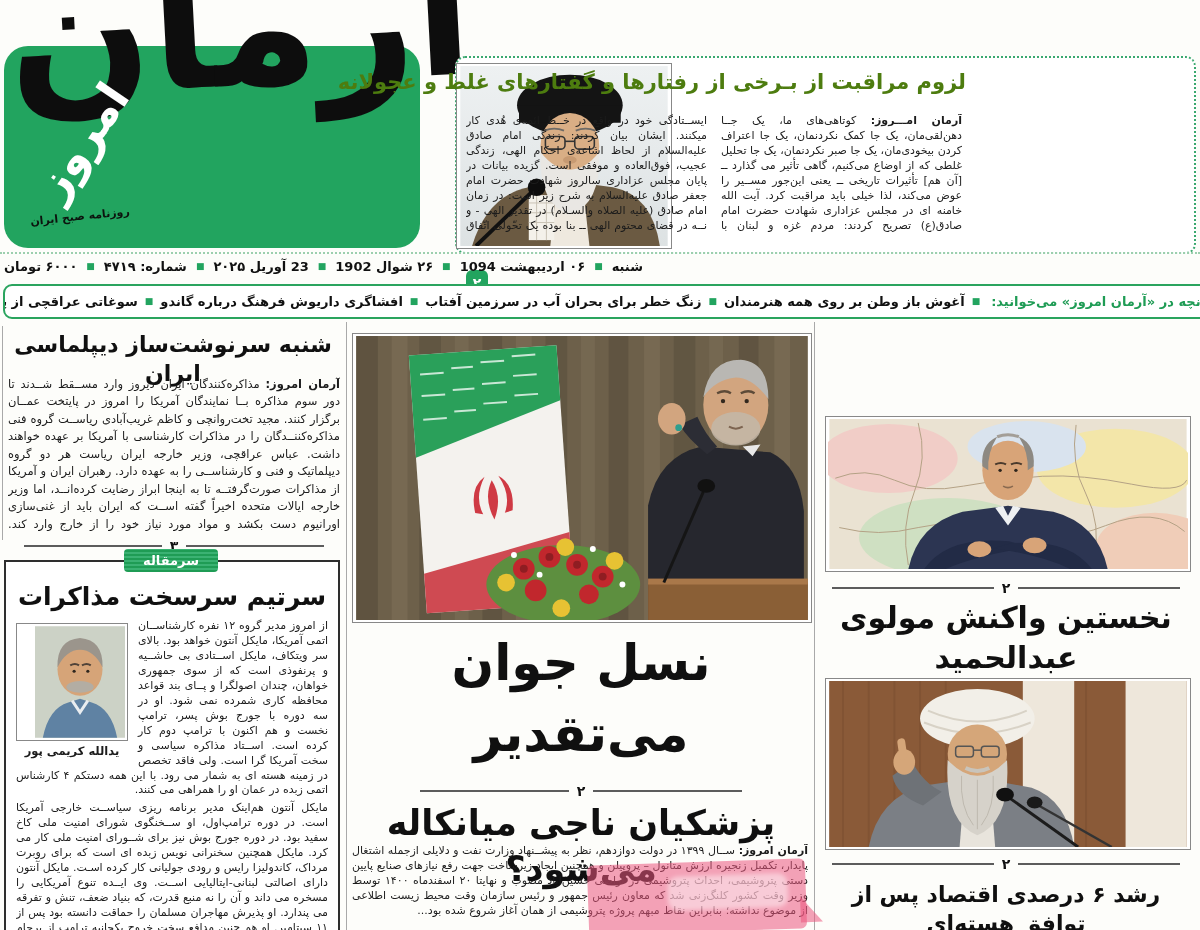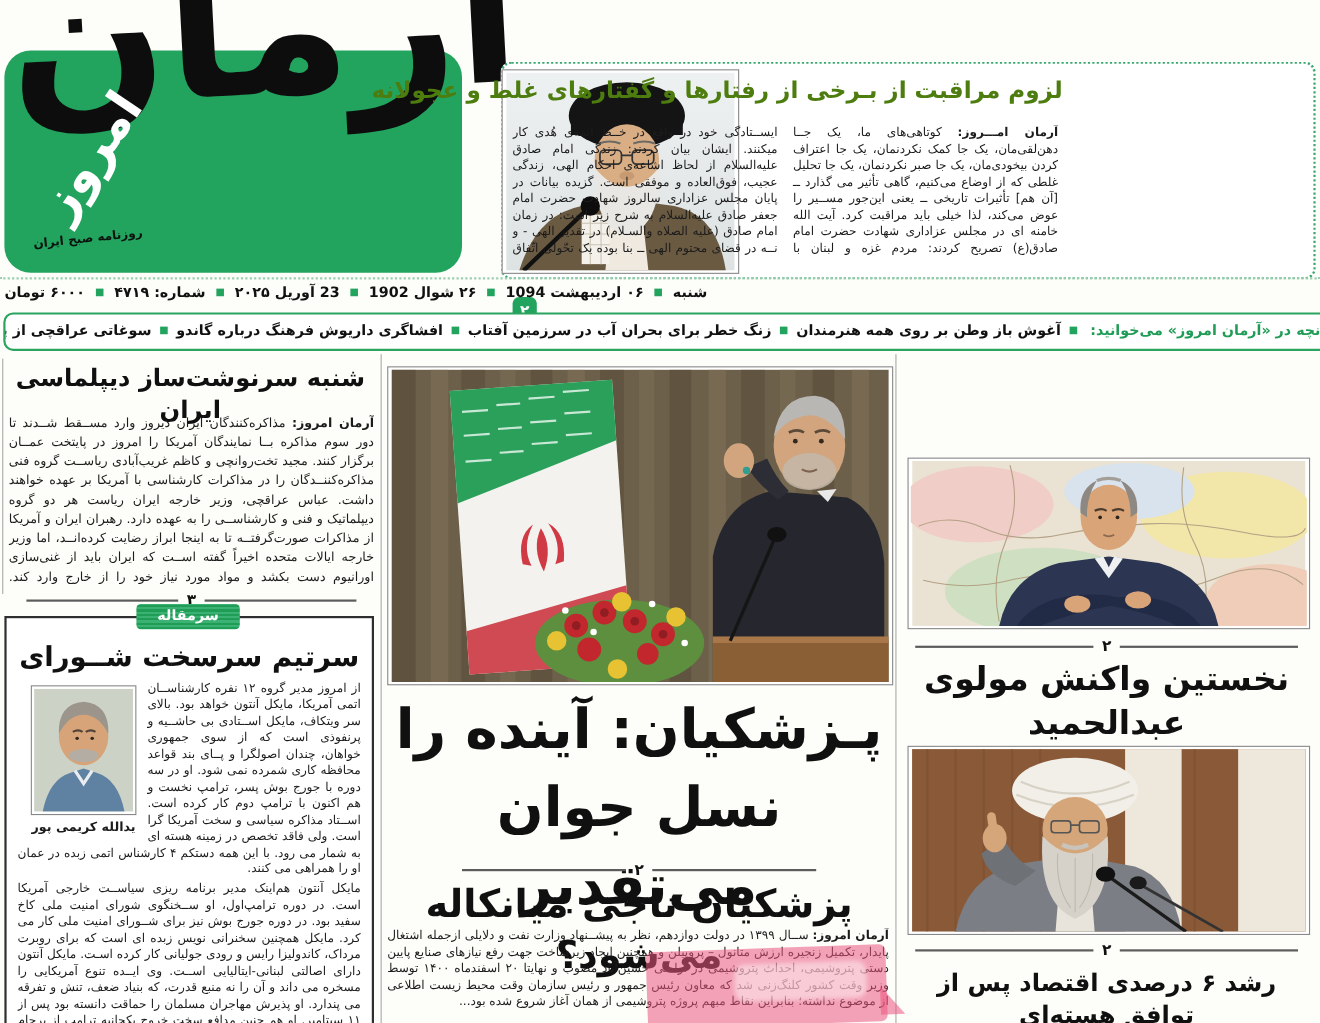--- a/index.html
+++ b/index.html
@@ -50,21 +50,21 @@
   .rc-h3{font-size:22px;}
   
   .body-txt{font-size:11px;line-height:1.36;color:#1c1c1c;overflow:hidden;}
   .l-body{font-size:11.5px;line-height:1.52;}
   
   .edbox{left:4px;top:560px;width:336px;height:374px;border:2px solid #2e2e2e;background:#fff;padding:6px 10px;box-sizing:border-box;}
   .ed-tab{position:absolute;top:-13px;right:120px;width:94px;height:23px;border-radius:4px;
           background:repeating-linear-gradient(0deg,#1f9c55 0 2px,#3bb273 2px 4px);
           color:#fff;font-weight:bold;font-size:13px;text-align:center;line-height:23px;}
   .ed-h{font-size:25px;margin:12px 0 6px;}
-  .ed-photobox{float:left;width:96px;margin:4px 10px 2px 12px;}
+  .ed-photobox{float:left;width:112px;margin:4px 10px 2px 0;}
   .ed-photobox .ph{display:block;}
   .ed-cap{font-weight:bold;font-size:11.5px;text-align:center;margin-top:3px;}
   .ed-body p{margin:0 0 3px;}
   
   .wmark{left:588px;top:862px;width:218px;height:70px;background:rgba(235,86,126,.55);
          border-radius:6px;transform:rotate(-2deg);}
   .wmark::after{content:"";position:absolute;right:-16px;bottom:6px;border-style:solid;
                 border-width:26px 0 0 22px;border-color:transparent transparent transparent rgba(235,86,126,.55);}
   .wmark-blob{position:absolute;right:18px;top:14px;width:120px;height:34px;border-radius:10px;
               background:rgba(255,255,255,.45);filter:blur(2px);}
@@ -294,21 +294,20 @@
         <circle cx="262" cy="228" r="9" fill="#e7c233"></circle>
           <circle cx="208" cy="276" r="9" fill="#e7c233"></circle>
         <circle cx="160" cy="222" r="3" fill="#fff"></circle>
           <circle cx="240" cy="216" r="3" fill="#fff"></circle>
         <circle cx="270" cy="252" r="3" fill="#fff"></circle>
           <circle cx="186" cy="242" r="3" fill="#fff"></circle>
       </g>
     </svg>
   </div>
   <div class="abs hl c-h1" style="left:352px;top:628px;width:458px;">
-    <div>پـزشکیان: آینده را</div>
     <div>نسل جوان می‌تقدیر</div>
   </div>
   <div class="abs pageref" style="left:420px;top:783px;width:322px;">
     <span class="pr-line"></span>
     <span class="pr-num">۲</span>
     <span class="pr-line"></span>
   </div>
   <div class="abs hl c-h2" style="left:352px;top:800px;width:458px;">پزشکیان ناجی میانکاله می‌شود؟</div>
   <div class="abs jt body-txt" style="left:352px;top:844px;width:456px;height:86px;">
     <span class="leadlbl">آرمان امروز:</span>
@@ -324,21 +323,21 @@
     <span>مذاکره‌کنندگان ایران دیروز وارد مســقط شــدند تا دور سوم مذاکره بــا نمایندگان آمریکا را امروز در پایتخت عمــان برگزار کنند. مجید تخت‌روانچی و کاظم غریب‌آبادی ریاســت گروه فنی مذاکره‌کننــدگان را در مذاکرات کارشناسی با آمریکا بر عهده خواهند داشت. عباس عراقچی، وزیر خارجه ایران ریاست هر دو گروه دیپلماتیک و فنی و کارشناســی را به عهده دارد. رهبران ایران و آمریکا از مذاکرات صورت‌گرفتــه تا به اینجا ابراز رضایت کرده‌انــد، اما وزیر خارجه ایالات متحده اخیراً گفته اســت که ایران باید از غنی‌سازی اورانیوم دست بکشد و مواد مورد نیاز خود را از خارج وارد کند. رسانه‌های آمریکایی می‌گویند که در این باره نظرات مختلفی...</span>
   </div>
   <div class="abs pageref" style="left:24px;top:538px;width:300px;">
     <span class="pr-line"></span>
     <span class="pr-num">۳</span>
     <span class="pr-line"></span>
   </div>
 
   <div class="abs edbox">
     <div class="ed-tab">سرمقاله</div>
-    <div class="hl ed-h">سرتیم سرسخت شــورای</div>
+    <div class="hl ed-h">سرتیم سرسخت مذاکرات</div>
     <div class="ed-body body-txt jt">
       <div class="ed-photobox">
         <span class="ph">
           <svg width="90" height="112" viewBox="0 0 92 114" role="img">
             <rect width="92" height="114" fill="#ccd2c6"></rect>
             <ellipse cx="46" cy="44" rx="23" ry="27" fill="#d6a478"></ellipse>
             <path d="M23 42 Q22 14 46 12 Q70 14 69 42 Q60 24 46 24 Q32 24 23 42 Z" fill="#9b958c"></path>
             <g stroke="#4f4238" stroke-width="2" fill="none">
               <path d="M36 40 q5 -3 9 0"></path>
                 <path d="M48 40 q5 -3 9 0"></path>

